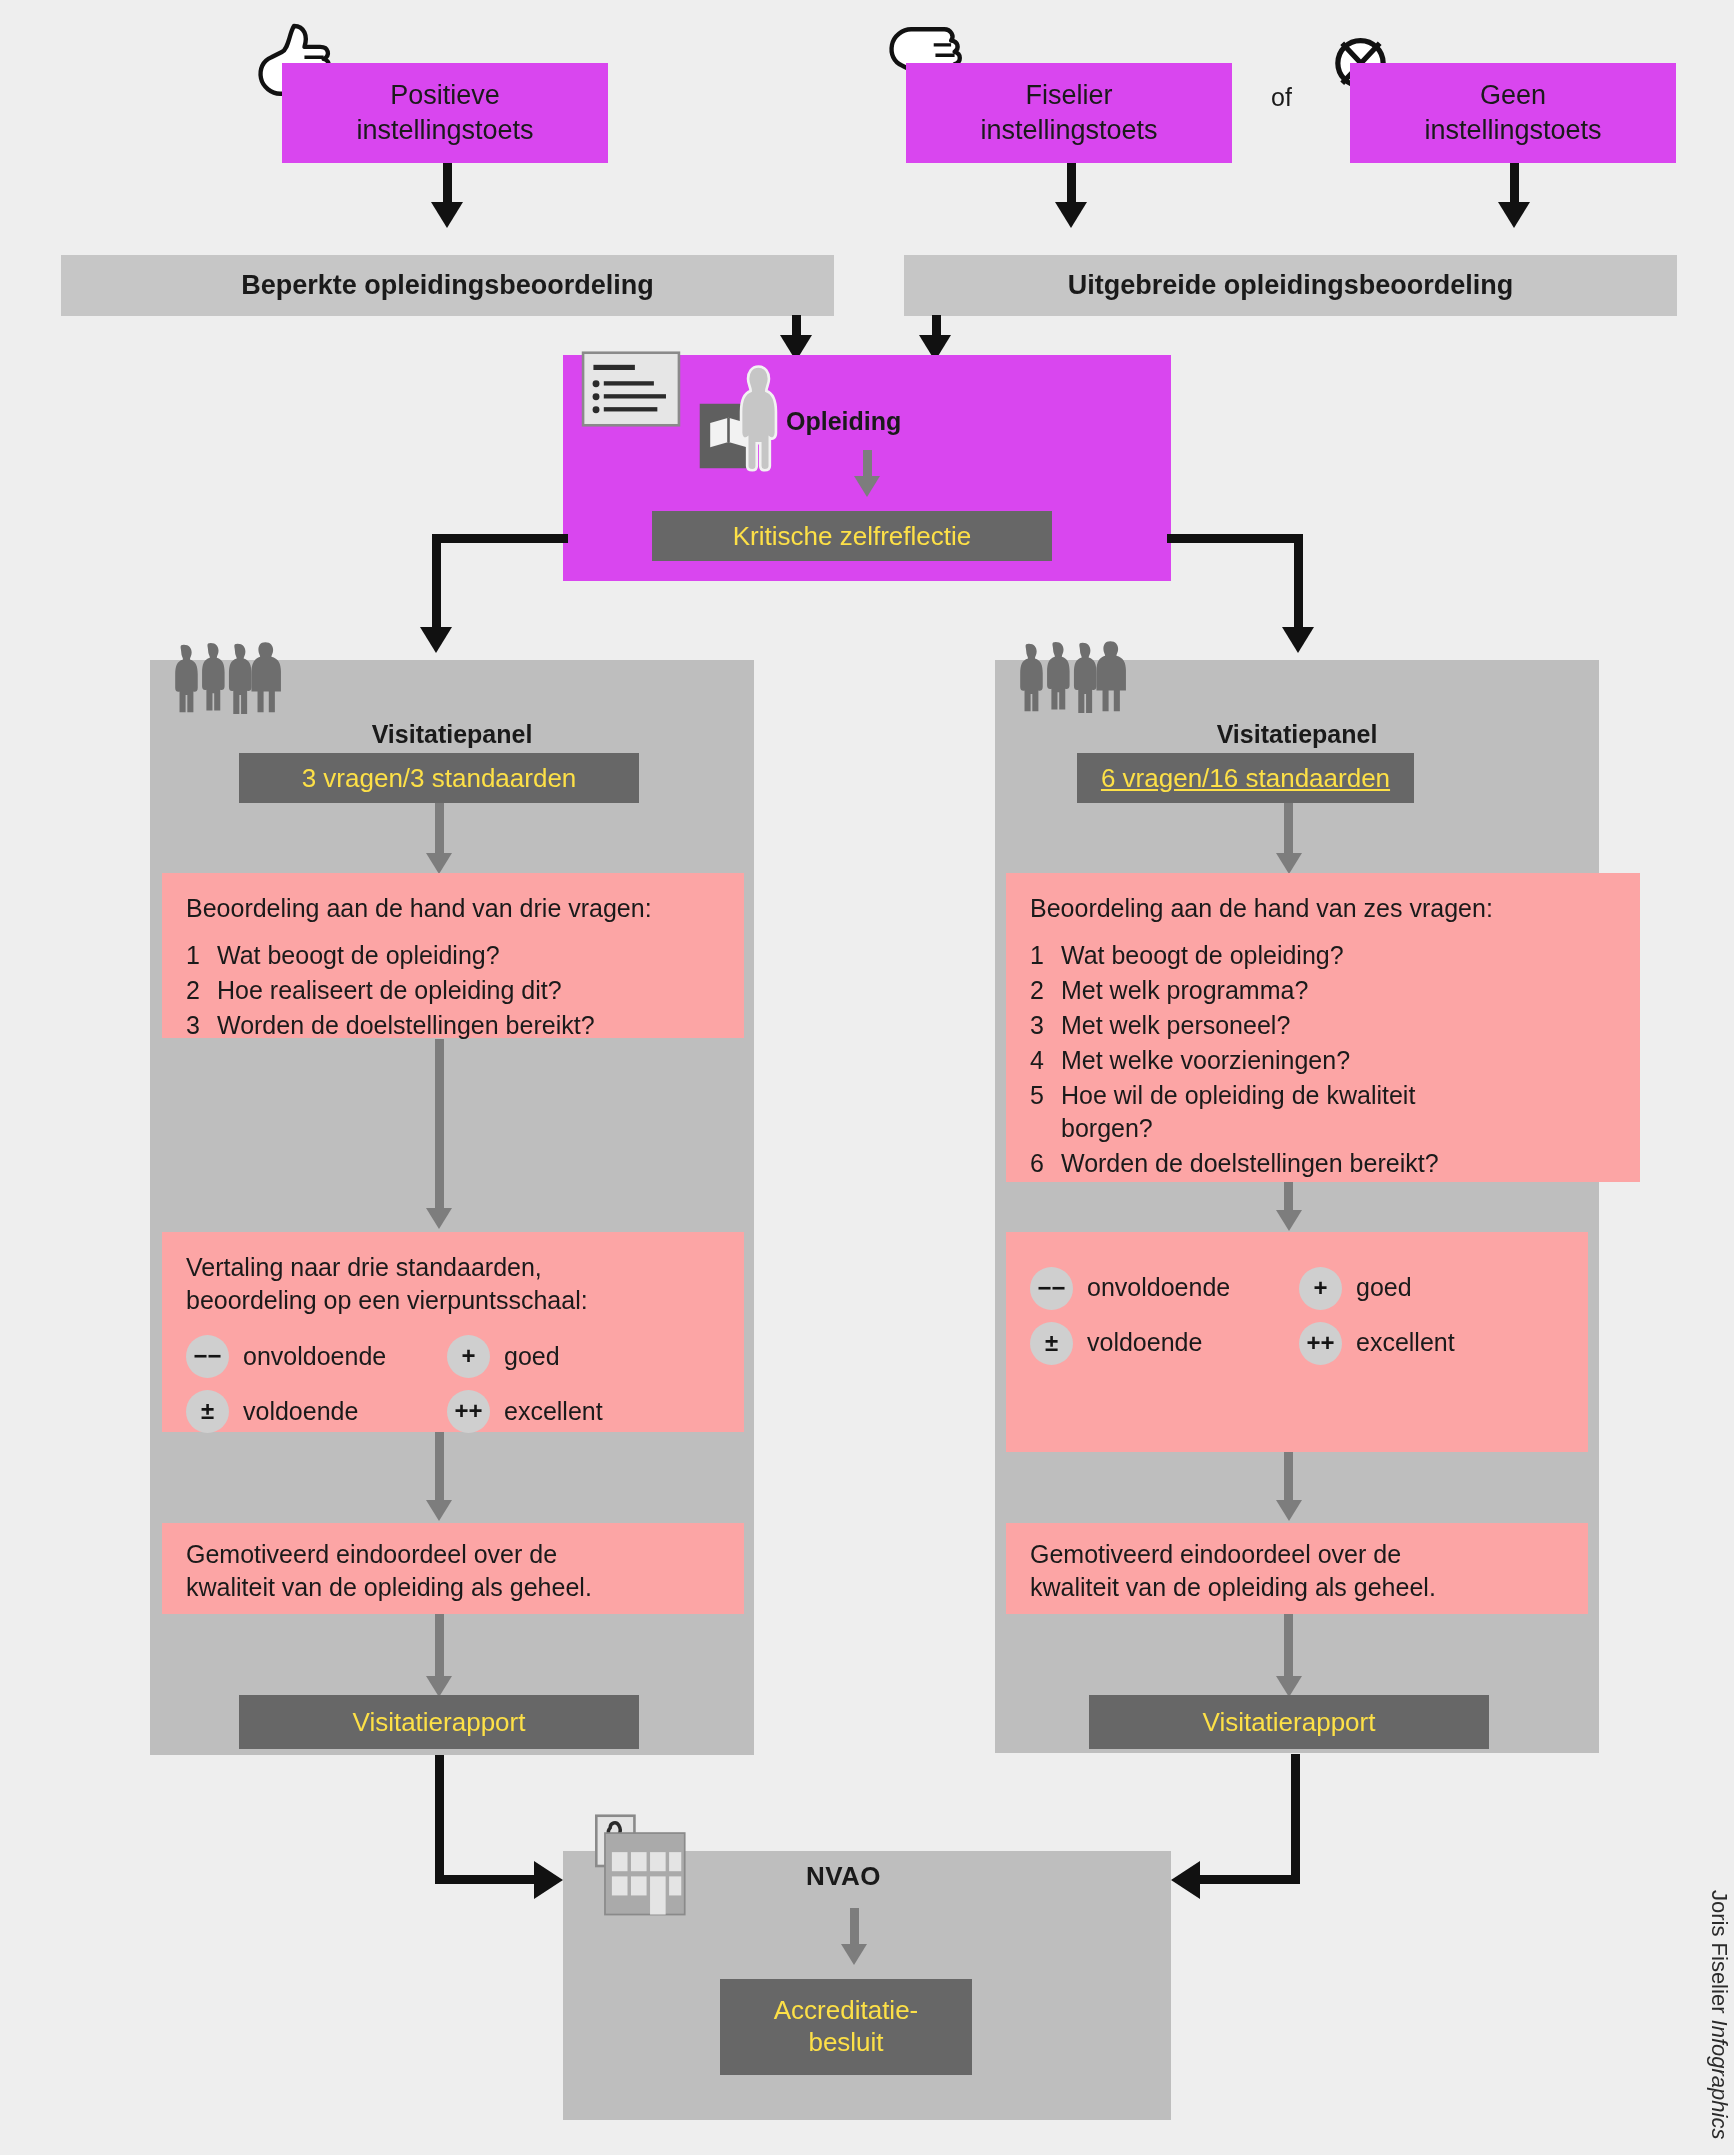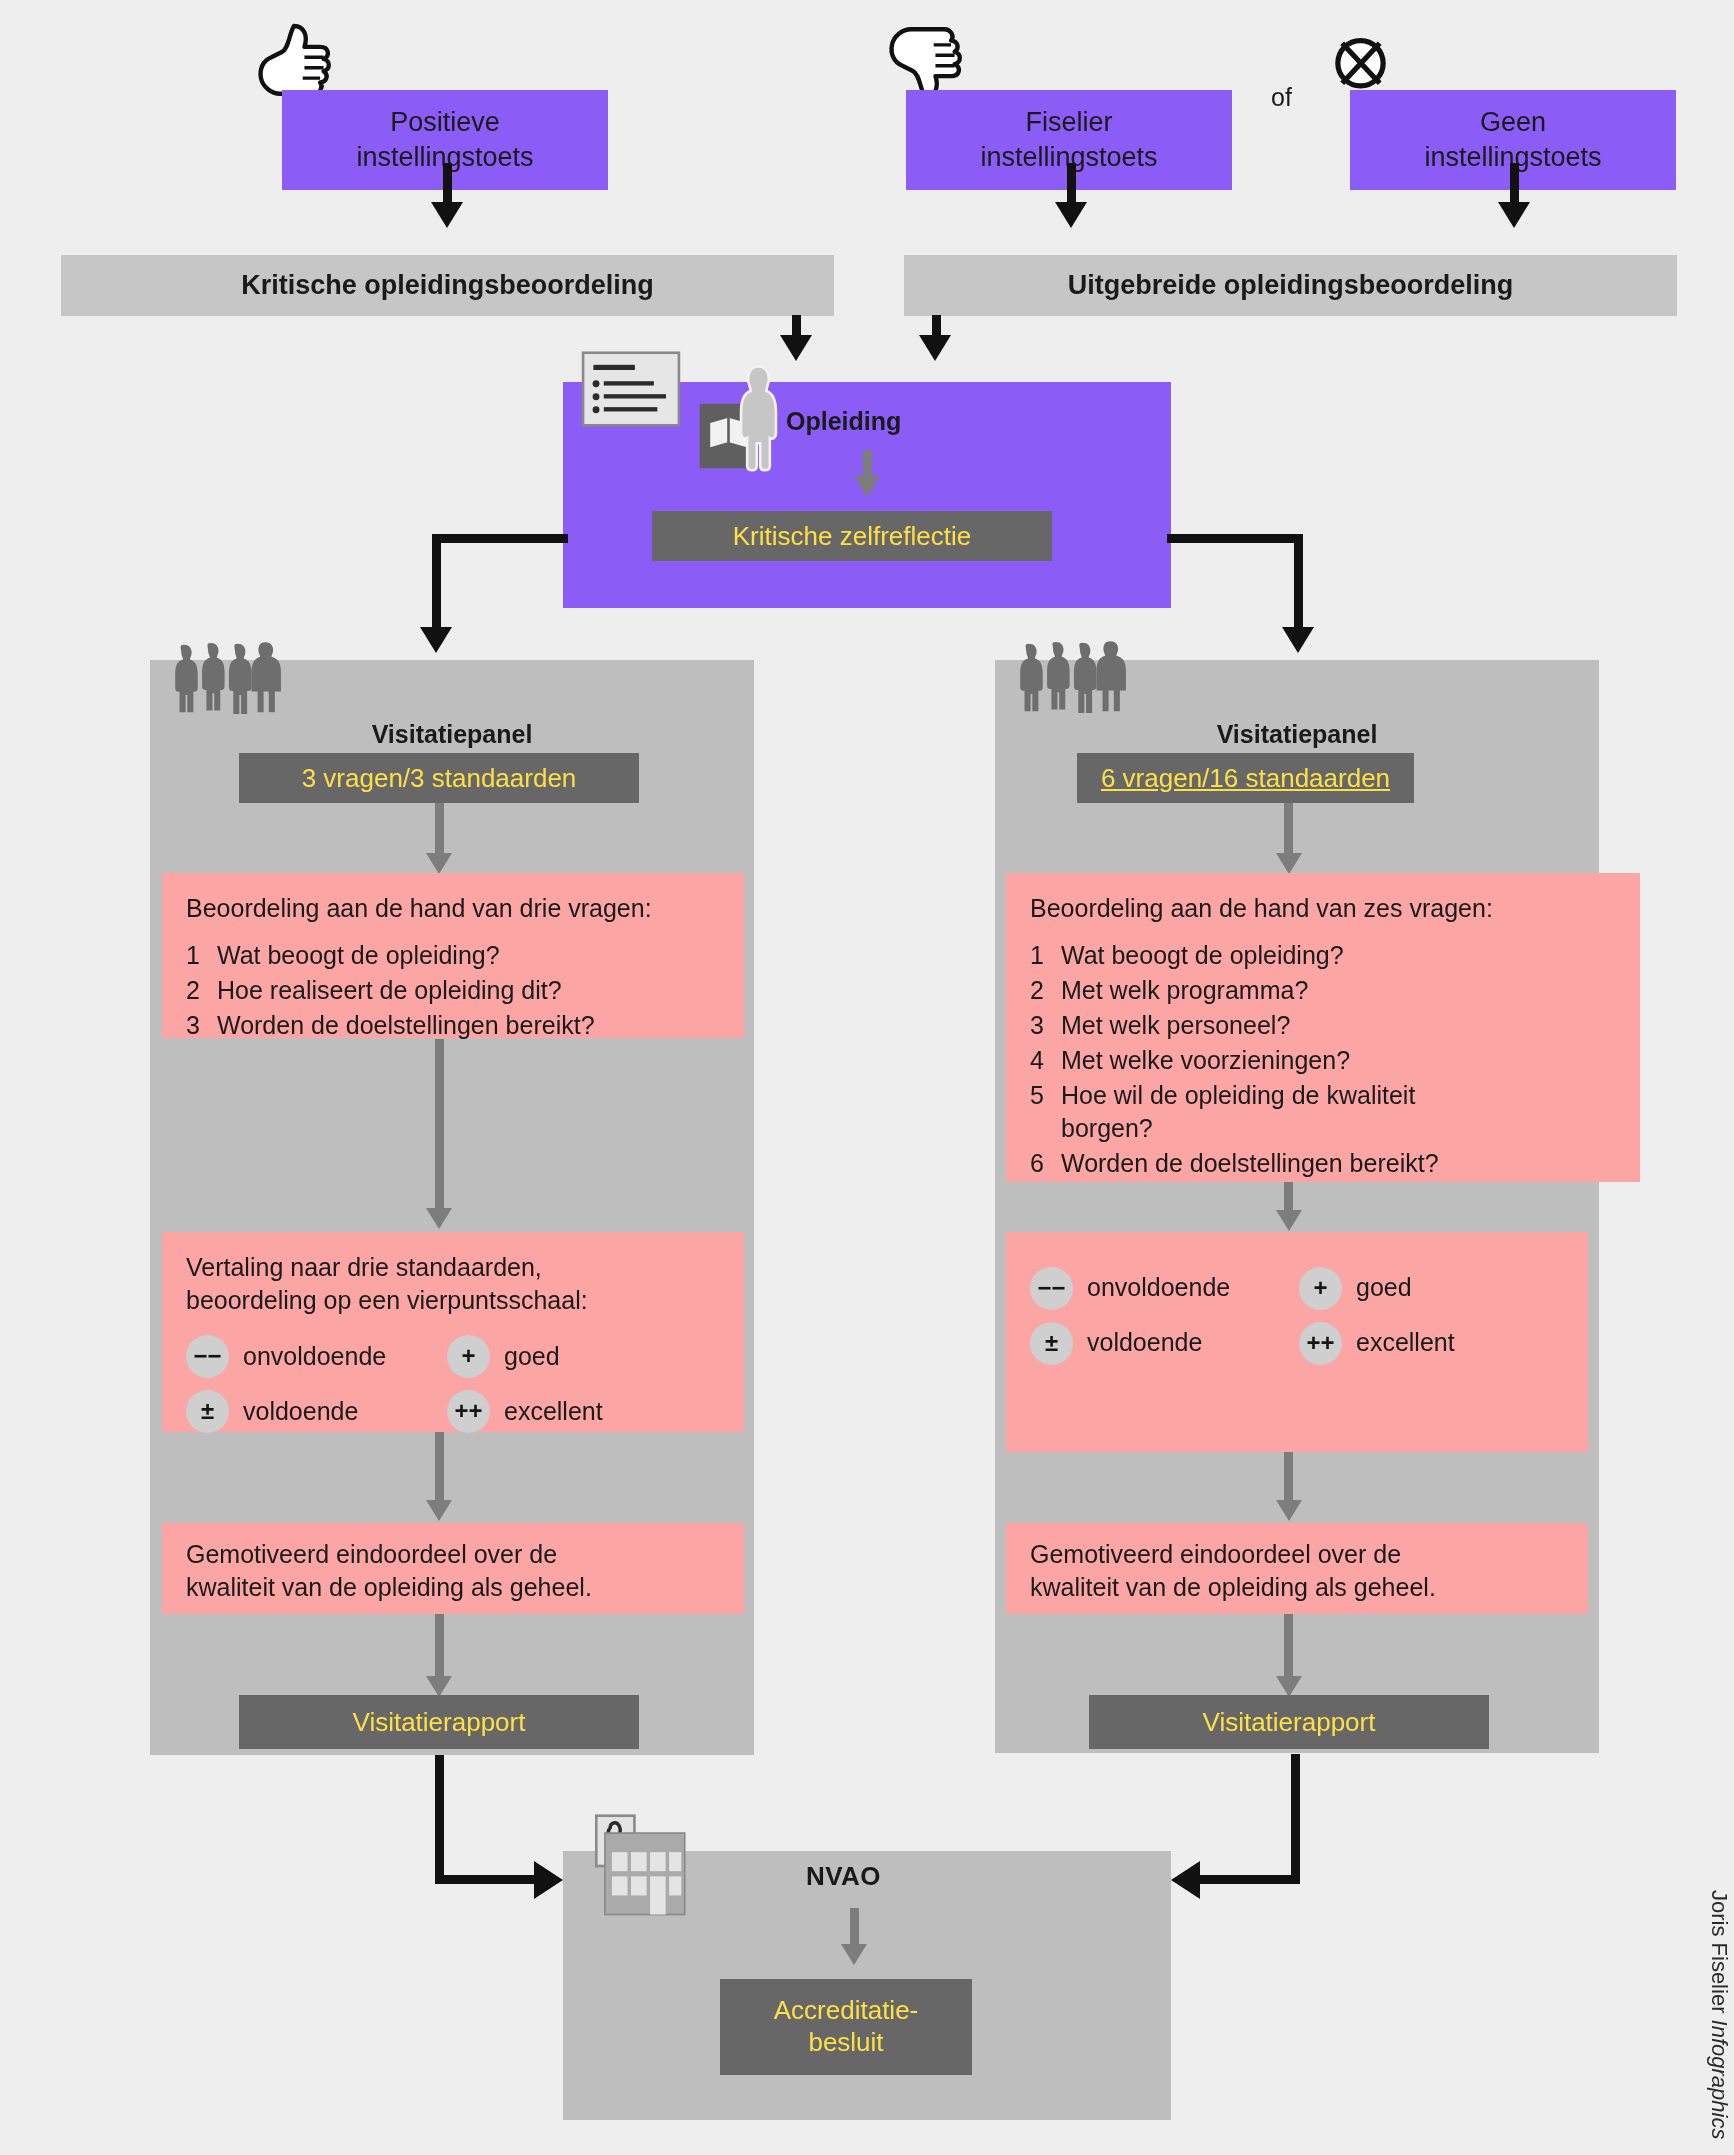--- a/index.html
+++ b/index.html
@@ -8,21 +8,21 @@
     background:#eeeeee;
     font-family:"Liberation Sans", sans-serif;
     color:#1a1a1a;
     position:relative;
     overflow:hidden;
   }
   .stage{position:absolute;left:0;top:0;width:1735px;height:2155px;}
   .abs{position:absolute;box-sizing:border-box;}
 
   
-  .box-light{background:#8b5cf6;margin-top:27px;}
+  .box-light{background:#d946ef;}
   .box-panel{background:#bebebe;}
   .box-white{background:#fca5a5;}
   .box-dark{background:#676767;color:#fde047;}
   .bar{background:#c6c6c6;}
 
   .ctr{display:flex;align-items:center;justify-content:center;text-align:center;}
   .lead{line-height:1.26;}
 
   
   .kline{background:#111111;}
@@ -115,21 +115,21 @@
   <div class="abs kline" style="left:443px;top:163px;width:8.7px;height:45px;"></div>
   <div class="abs karrow" style="left:431px;top:202px;"></div>
 
   <div class="abs kline" style="left:1067px;top:163px;width:8.7px;height:45px;"></div>
   <div class="abs karrow" style="left:1055px;top:202px;"></div>
 
   <div class="abs kline" style="left:1510px;top:163px;width:8.7px;height:45px;"></div>
   <div class="abs karrow" style="left:1498px;top:202px;"></div>
 
   <div class="abs bar ctr t-bar" style="left:61px;top:255px;width:773px;height:61px;">
-    <span>Kritische opleidingsbeoordeling</span>
+    <span>Beperkte opleidingsbeoordeling</span>
   </div>
   <div class="abs bar ctr t-bar" style="left:904px;top:255px;width:773px;height:61px;">
     <span>Uitgebreide opleidingsbeoordeling</span>
   </div>
 
   <div class="abs kline" style="left:792px;top:315px;width:8.7px;height:28px;"></div>
   <div class="abs karrow" style="left:780px;top:335px;"></div>
 
   <div class="abs kline" style="left:932px;top:315px;width:8.7px;height:28px;"></div>
   <div class="abs karrow" style="left:919px;top:335px;"></div>

